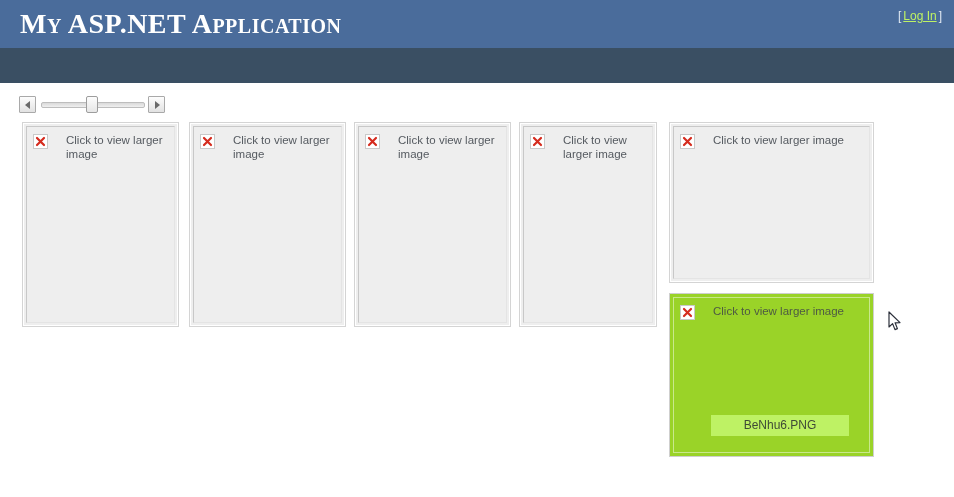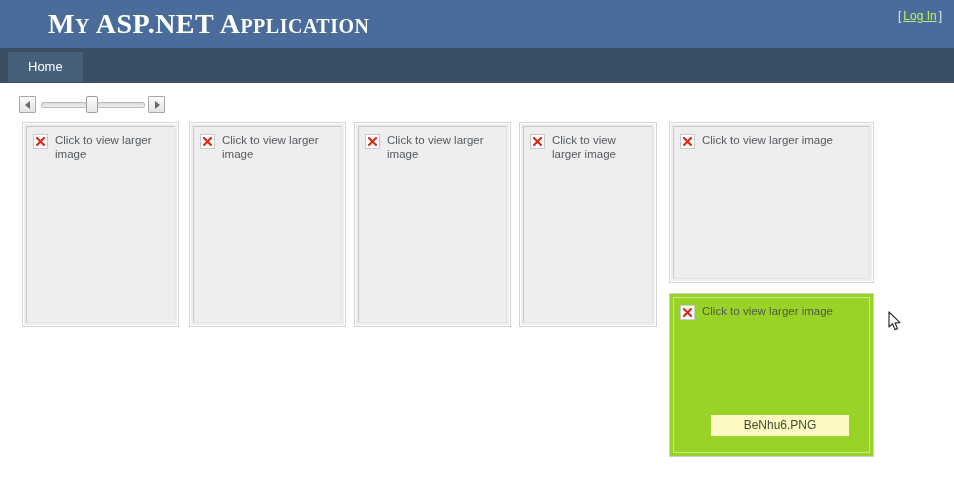--- a/index.html
+++ b/index.html
@@ -27,21 +27,20 @@
     position: absolute;
     left: 20px;
     top: 8px;
     color: #ffffff;
     font-family: "Liberation Serif", serif;
     font-size: 28px;
     font-weight: bold;
     font-variant: small-caps;
     letter-spacing: 0.5px;
     white-space: nowrap;
-    margin-left: 28px;
   }
   #login-area {
     position: absolute;
     right: 12px;
     top: 9px;
     color: #dfe8f2;
     font-size: 12px;
     white-space: nowrap;
   }
   #login-area .bracket { color: #dfe8f2; }
@@ -163,21 +162,21 @@
     border-bottom: 1px solid #e4e4e4;
     box-sizing: border-box;
   }
   .alt-row {
     position: absolute;
     left: 10px;
     top: 10px;
     right: 8px;
     display: flex;
     align-items: flex-start;
-    gap: 7px;
+    gap: 18px;
   }
   .broken-img-icon {
     flex: 0 0 auto;
     width: 15px;
     height: 15px;
     background: #ffffff;
     border: 1px solid #c9c9c9;
     position: relative;
     box-sizing: border-box;
     margin-top: 1px;
@@ -203,21 +202,21 @@
     border: 1px solid #c9e88c;
     background: transparent;
   }
   #tile-selected .alt-text { color: #4e5a43; }
   #selected-caption {
     position: absolute;
     left: 41px;
     bottom: 20px;
     width: 138px;
     text-align: center;
-    background: #fef9c3;
+    background: #bef264;
     color: #3f4a36;
     font-size: 12px;
     padding: 3px 0 4px 0;
     font-family: "Liberation Sans", sans-serif;
   }
 
   
   #mouse-cursor {
     position: absolute;
     left: 888px;
@@ -230,23 +229,20 @@
 </head>
 <body>
 
 <div id="site-header">
   <div id="brand-title">My ASP.NET Application</div>
   <div id="login-area"><span class="bracket">[</span><a id="login-link">Log In</a><span class="bracket">]</span></div>
 </div>
 
 <div id="nav-bar">
   <ul id="nav-list">
-    <li>
-      <a class="nav-item">Home</a>
-    </li>
   </ul>
 </div>
 
 <div id="slider-row">
   <div class="slider-btn" id="slider-btn-left">
     <span class="arrow"></span>
   </div>
   <div id="slider-track"></div>
   <div id="slider-thumb"></div>
   <div class="slider-btn" id="slider-btn-right">

